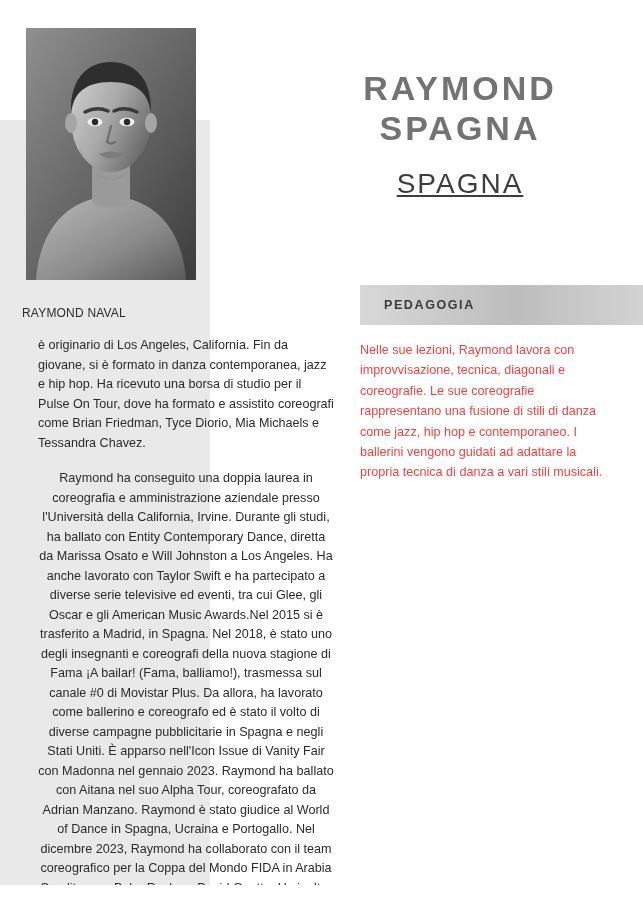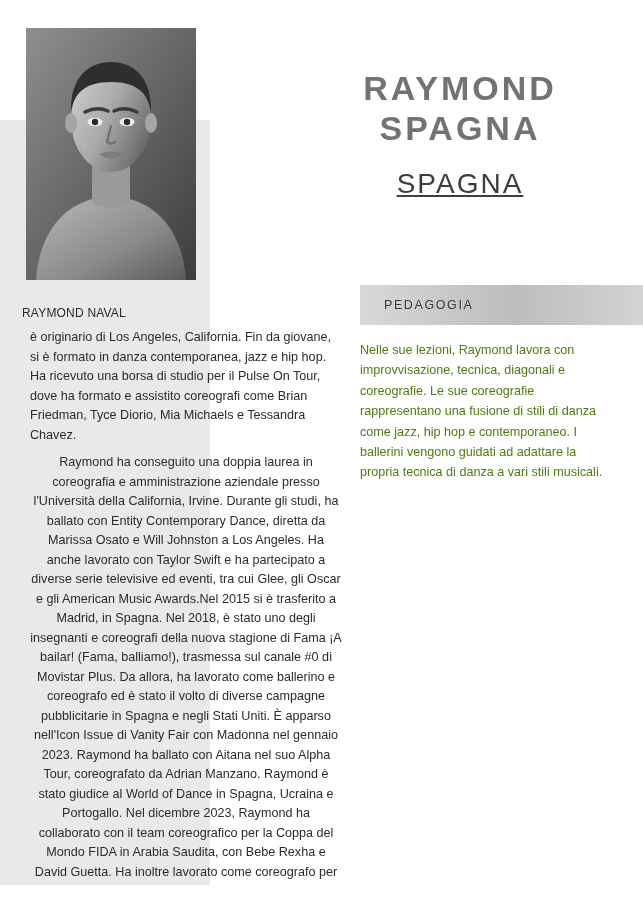--- a/index.html
+++ b/index.html
@@ -78,32 +78,32 @@
     top: 285px;
     width: 283px;
     height: 40px;
     background: linear-gradient(to right, #d8d8d8 0%, #bdbdbd 55%, #d3d3d3 100%);
     display: flex;
     align-items: center;
   }
   .pedagogia-bar span {
     margin-left: 24px;
     font-size: 12.5px;
-    font-weight: normal;
+    font-weight: bold;
     letter-spacing: 1.6px;
     color: #3a3a3a;
   }
   .pedagogia-text {
     position: absolute;
     left: 360px;
     top: 340px;
     width: 248px;
     font-size: 12.6px;
     line-height: 1.62;
-    color: #4d7c0f;
+    color: #ef4444;
   }
 
   
   .bio-name {
     position: absolute;
     left: 22px;
     top: 306px;
     font-size: 12px;
     color: #2b2b2b;
     letter-spacing: 0.2px;
@@ -112,21 +112,21 @@
     position: absolute;
     left: 22px;
     top: 320px;
     width: 328px;
     font-size: 12.6px;
     line-height: 1.55;
     color: #2b2b2b;
     text-align: center;
   }
   .bio-body p {
-    margin: 8px;
+    margin: 16px;
   }
   .bio-body .first-para {
     text-align: left;
   }
 </style>
 </head>
 <body>
 
 <div class="bg-grey-left"></div>
 

